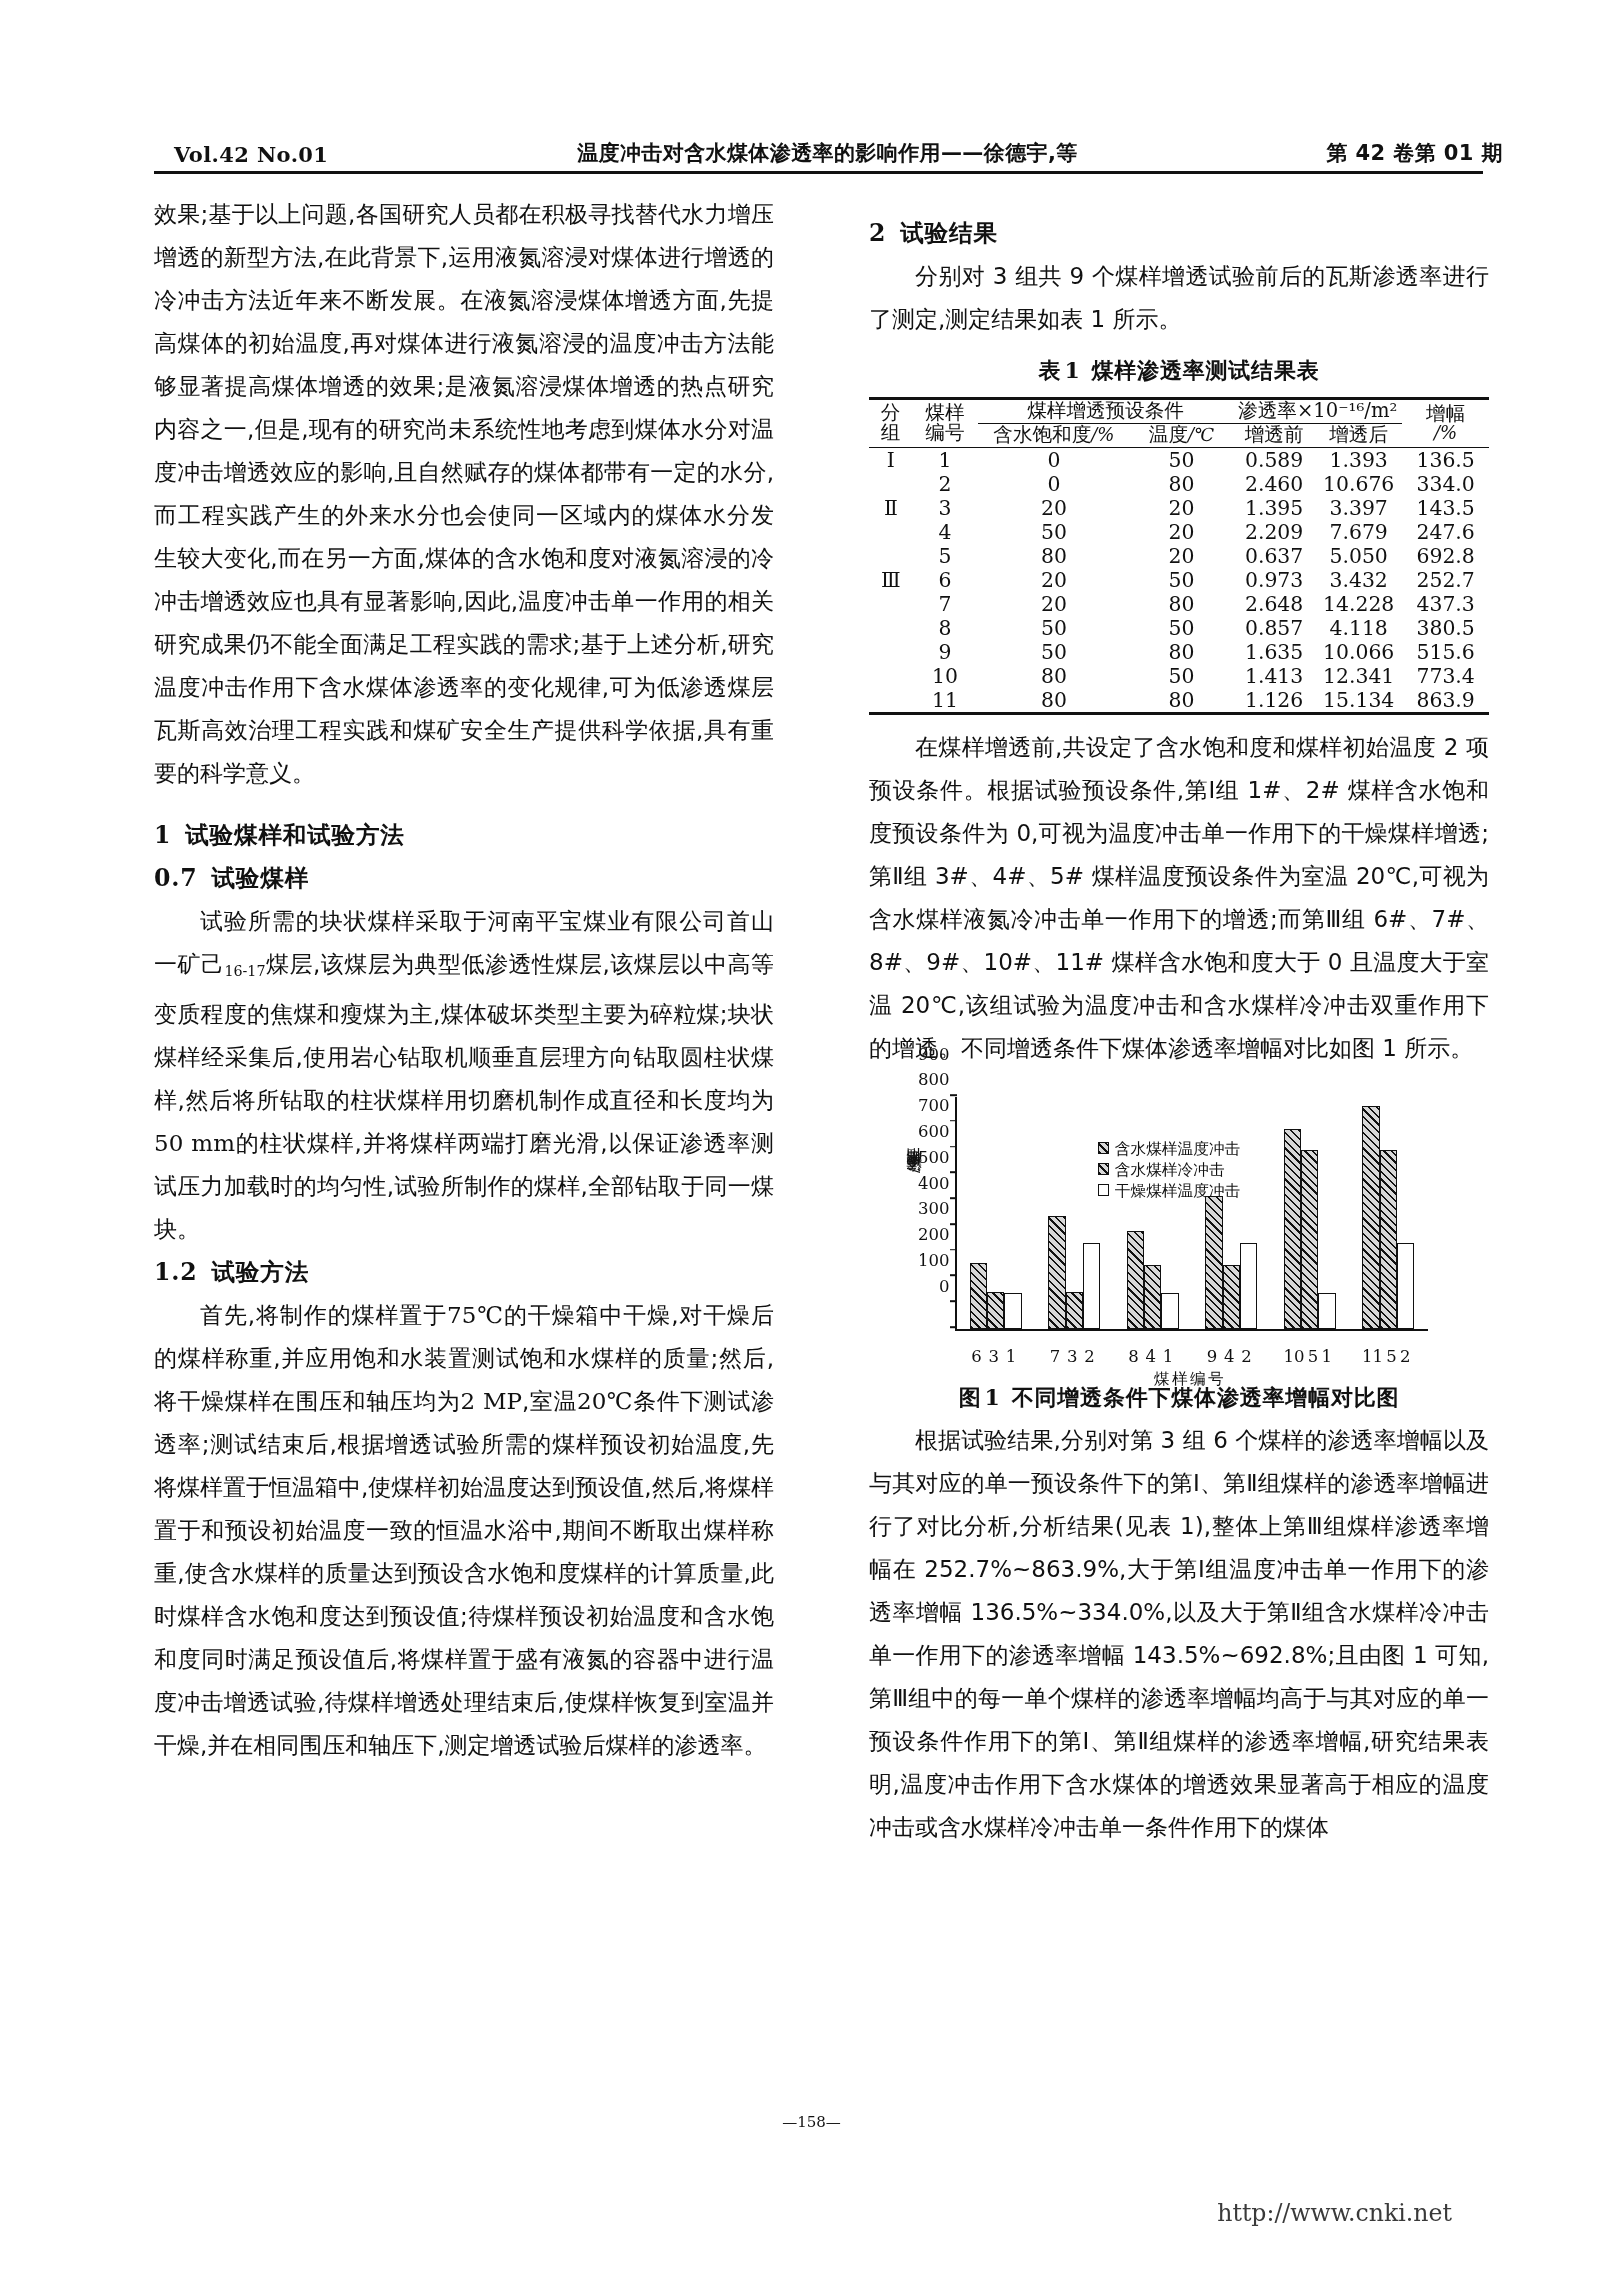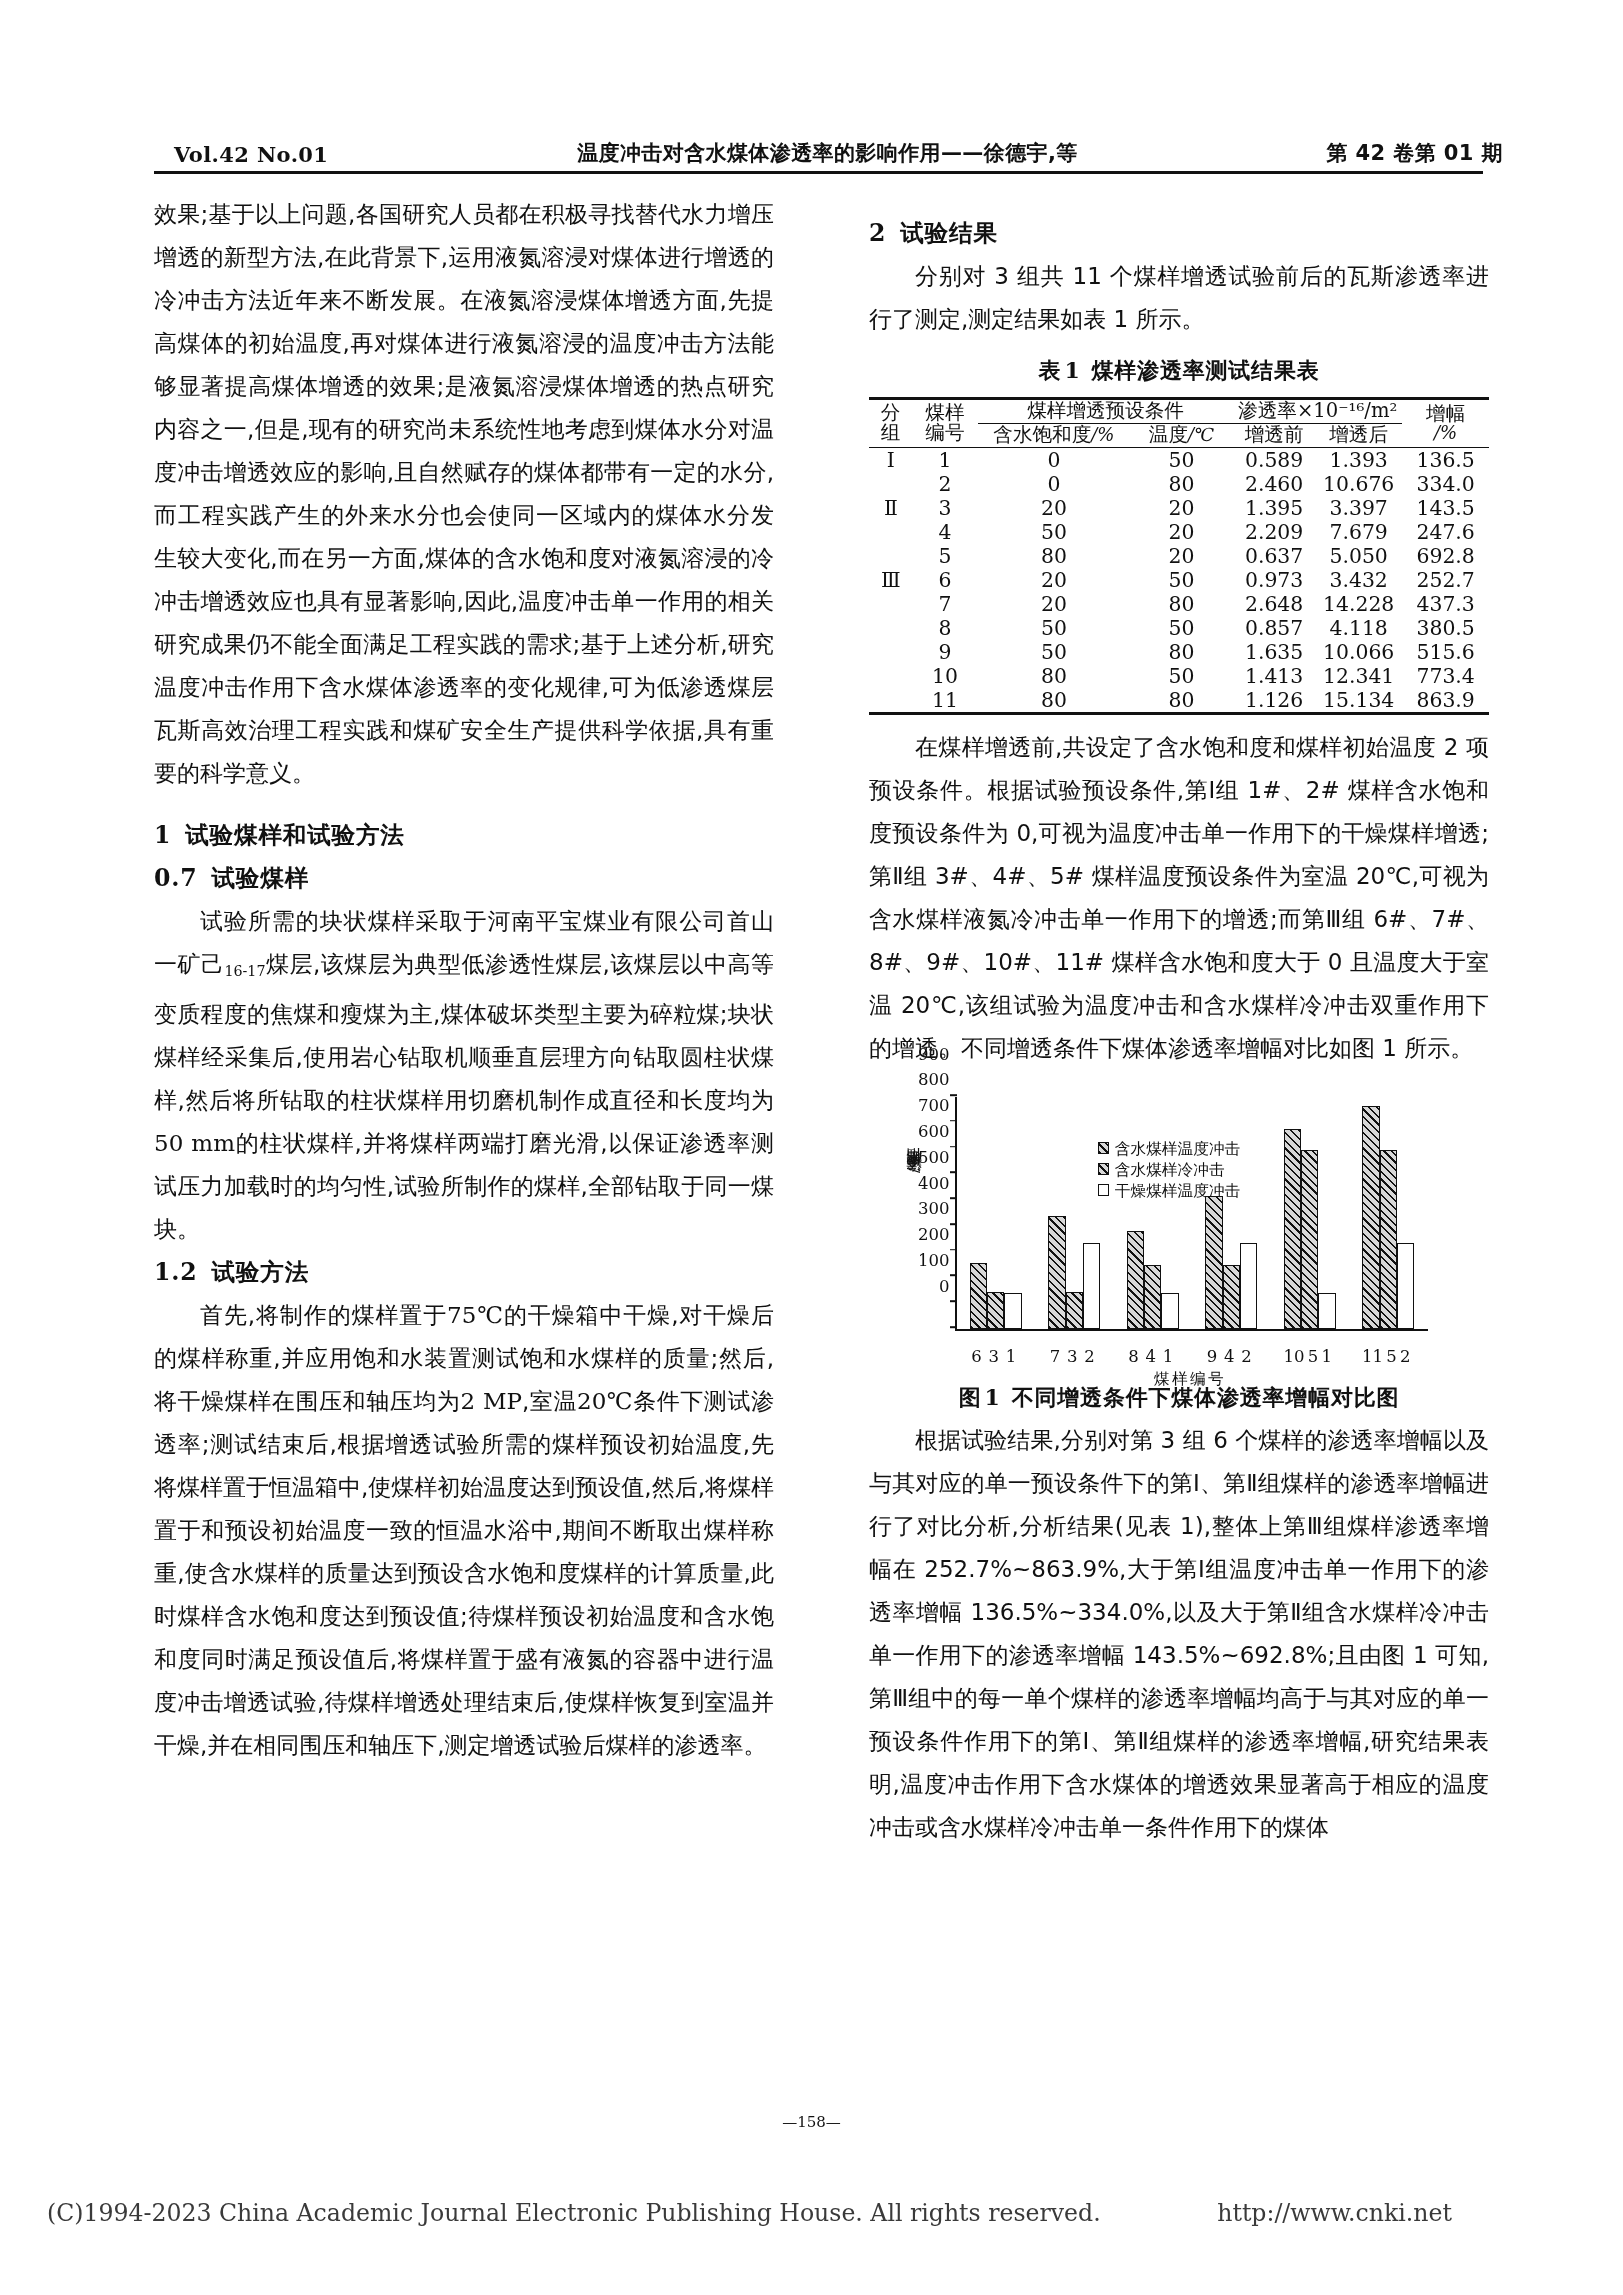--- a/index.html
+++ b/index.html
@@ -147,21 +147,21 @@
 
     <p class="indent"><span>首先,将制作的煤样置于</span><span class="serif">75℃</span><span>的干燥箱中干燥,对干燥后的煤样称重,并应用饱和水装置测试饱和水煤样的质量;然后,将干燥煤样在围压和轴压均为</span><span class="serif">2 MP</span><span>,室温</span><span class="serif">20℃</span><span>条件下测试渗透率;测试结束后,根据增透试验所需的煤样预设初始温度,先将煤样置于恒温箱中,使煤样初始温度达到预设值,然后,将煤样置于和预设初始温度一致的恒温水浴中,期间不断取出煤样称重,使含水煤样的质量达到预设含水饱和度煤样的计算质量,此时煤样含水饱和度达到预设值;待煤样预设初始温度和含水饱和度同时满足预设值后,将煤样置于盛有液氮的容器中进行温度冲击增透试验,待煤样增透处理结束后,使煤样恢复到室温并干燥,并在相同围压和轴压下,测定增透试验后煤样的渗透率。</span></p>
   </div>
 
   <div class="col col-right">
 
     <p class="head1">
       <span class="num serif">2</span><span>试验结果</span>
     </p>
 
-    <p class="indent">分别对 3 组共 11 个煤样增透试验前后的瓦斯渗透率进行了测定,测定结果如表 1 所示。</p>
+    <p class="indent">分别对 3 组共 9 个煤样增透试验前后的瓦斯渗透率进行了测定,测定结果如表 1 所示。</p>
 
     <div class="tbl-cap">
       <span>表</span><span class="num">1</span><span>煤样渗透率测试结果表</span>
     </div>
 
     <table class="data">
       <thead>
         <tr class="tb-top">
           <th rowspan="2" class="hdr-cjk" style="width:44px">
             <div>分</div>
@@ -404,17 +404,16 @@
       <div class="fig-cap">
         <span>图</span><span class="num">1</span><span>不同增透条件下煤体渗透率增幅对比图</span>
       </div>
     </div>
 
     <p class="indent">根据试验结果,分别对第 3 组 6 个煤样的渗透率增幅以及与其对应的单一预设条件下的第Ⅰ、第Ⅱ组煤样的渗透率增幅进行了对比分析,分析结果(见表 1),整体上第Ⅲ组煤样渗透率增幅在 252.7%~863.9%,大于第Ⅰ组温度冲击单一作用下的渗透率增幅 136.5%~334.0%,以及大于第Ⅱ组含水煤样冷冲击单一作用下的渗透率增幅 143.5%~692.8%;且由图 1 可知,第Ⅲ组中的每一单个煤样的渗透率增幅均高于与其对应的单一预设条件作用下的第Ⅰ、第Ⅱ组煤样的渗透率增幅,研究结果表明,温度冲击作用下含水煤体的增透效果显著高于相应的温度冲击或含水煤样冷冲击单一条件作用下的煤体</p>
   </div>
 
   <div class="pagenum">—158—</div>
   <div class="cnki">
-    <span>(C)1994-2023 China Academic Journal Electronic Publishing House. All rights reserved.</span>
     <span class="url">http://www.cnki.net</span>
   </div>
 </div>
 
 
 </body></html>

